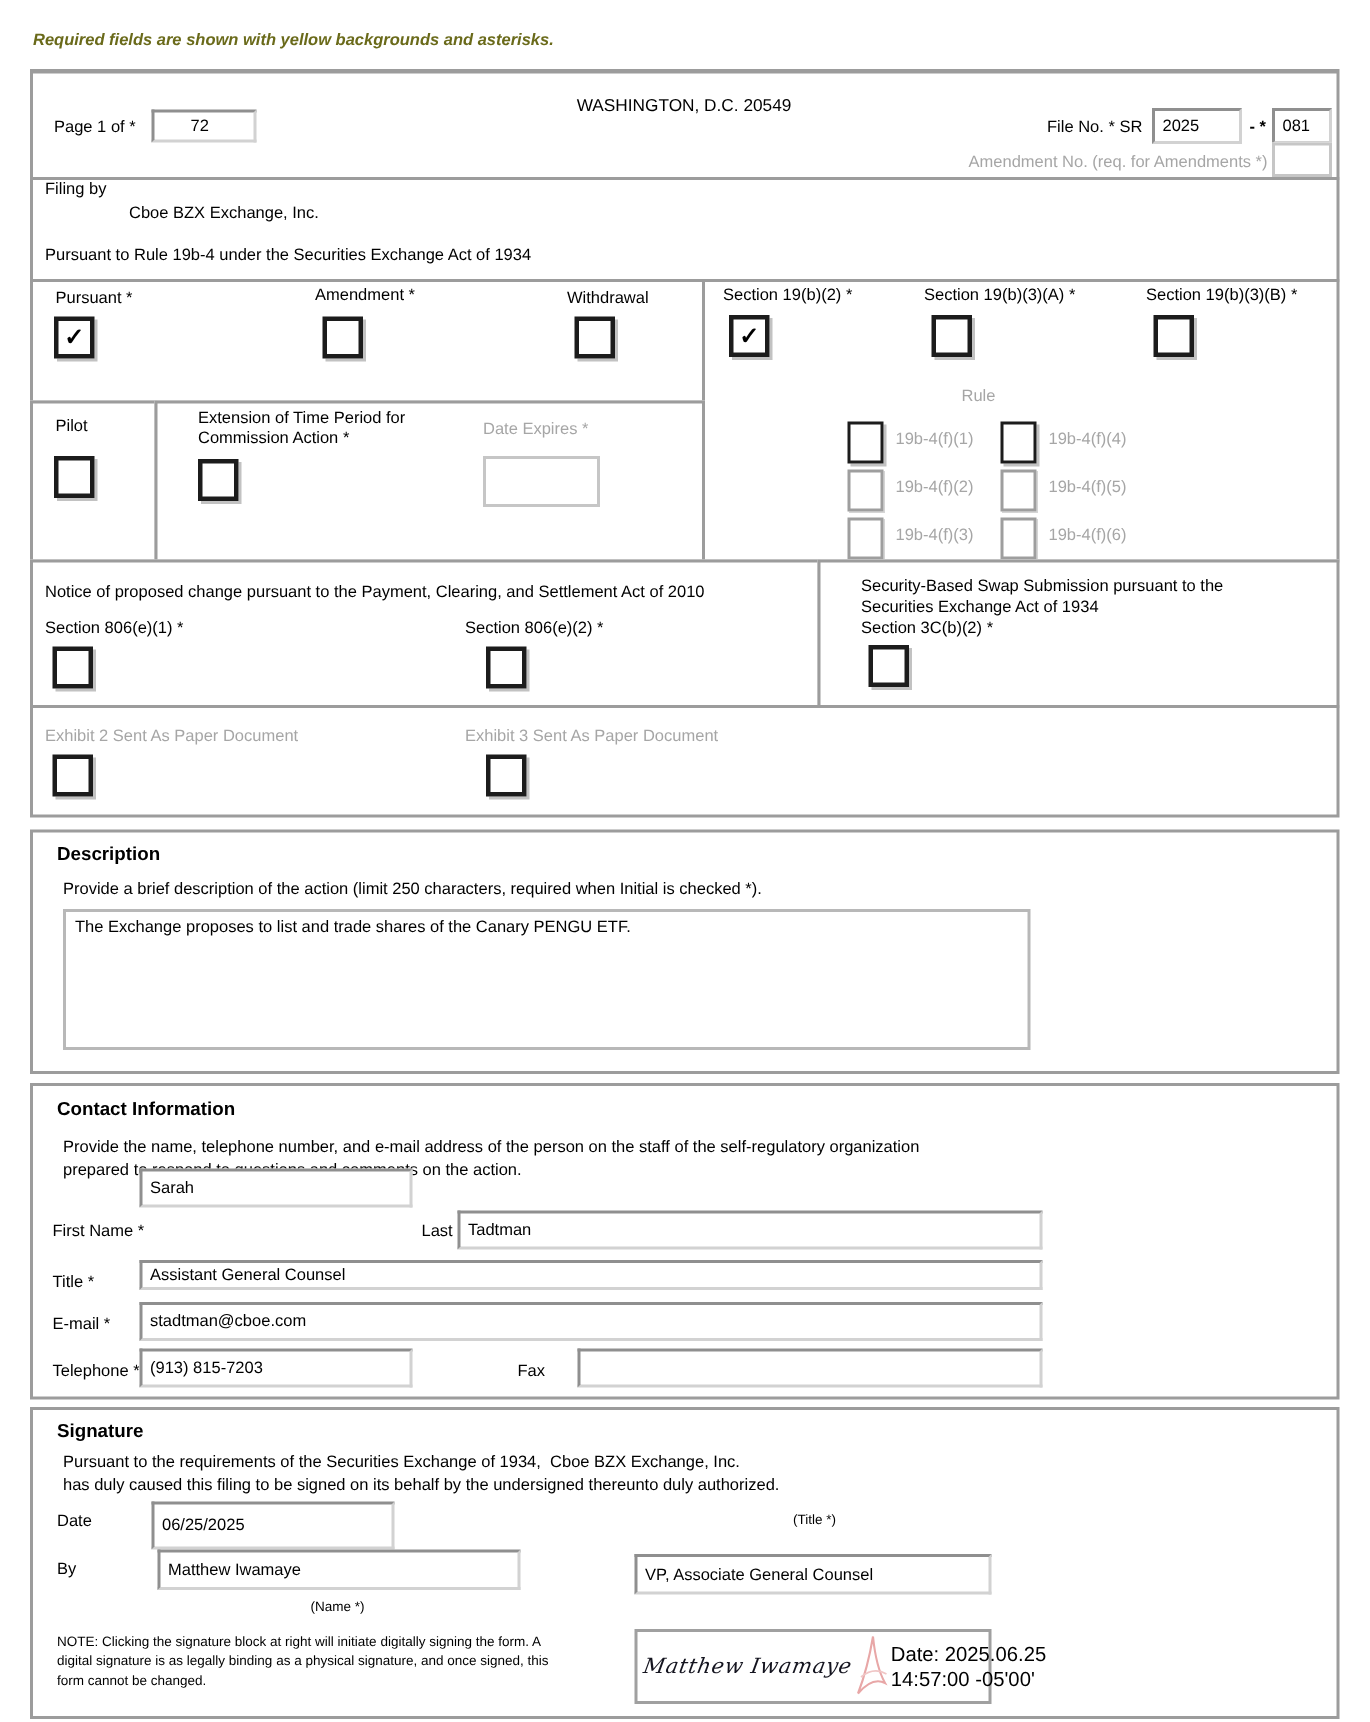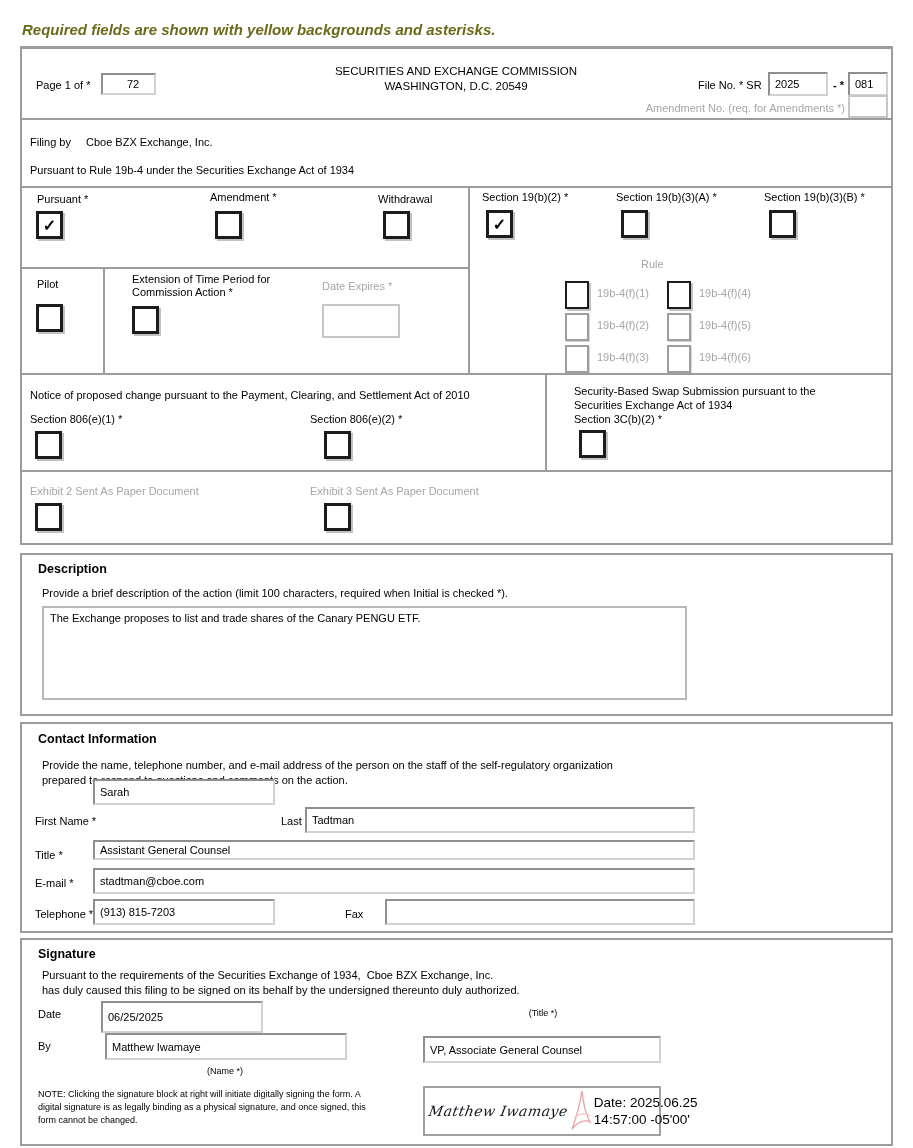--- a/index.html
+++ b/index.html
@@ -10,21 +10,21 @@
     font-size: 11px; color: #000;
     overflow: hidden;
   }
   .abs { position: absolute; }
   .box { position: absolute; border: 2px solid #9c9c9c; background: #fff; }
   .lbl { position: absolute; white-space: nowrap; }
   .gray { color: #a6a6a6; }
   .heading { font-weight: bold; font-size: 12.5px; }
   .note-top {
     position: absolute; font-weight: bold; font-style: italic;
-    font-size: 15px; color: #6a6a1a; white-space: nowrap;
+    font-size: 11px; color: #6a6a1a; white-space: nowrap;
   }
   .cb {
     position: absolute; width: 27px; height: 28px; background: #fff;
     border: 3px solid #1c1c1c; box-shadow: 2px 2px 0 #c2c2c2;
     display: flex; align-items: center; justify-content: center;
     font-size: 16px; font-weight: 600; cursor: pointer;
   }
   .cb.small { width: 24px; height: 28px; border-width: 2px; }
   .cb.ruled { border-color: #9e9e9e; box-shadow: 1px 1px 0 #d5d5d5; }
   .inp {
@@ -53,34 +53,33 @@
   .keep-space { white-space: pre; }
   .two-line { white-space: normal; line-height: 13px; }
 </style>
 </head>
 <body>
 
 <div class="note-top" style="left:22px;top:21px">Required fields are shown with yellow backgrounds and asterisks.</div>
 
 <div class="box" style="left:20px;top:46px;width:873px;height:74px;border-top-width:3px"></div>
 <div class="lbl" style="left:36px;top:79px">Page 1 of *</div>
-<input class="inp" style="left: 101px; top: 73px; width: 55px; height: 22px; padding-left: 24px;" value="72">
+<input class="inp" style="left: 101px; top: 73px; width: 70px; height: 22px; padding-left: 24px;" value="72">
 <div class="abs hdr-title" style="left:256px;top:64px;width:400px">
-  <div>SECURITIES AND EXCHANGE COMMISSION</div>
   <div>WASHINGTON, D.C. 20549</div>
 </div>
 <div class="lbl" style="left:698px;top:79px">File No. * SR</div>
 <input class="inp" style="left: 768px; top: 72px; width: 60px; height: 24px;" value="2025">
 <div class="lbl" style="left:833px;top:79px;font-weight:bold">- *</div>
 <input class="inp" style="left: 848px; top: 72px; width: 40px; height: 24px;" value="081">
 <div class="lbl gray" style="left:640px;top:102px;width:205px;text-align:right">Amendment No. (req. for Amendments *)</div>
 <input class="inp light" style="left: 848px; top: 95px; width: 40px; height: 23px;" value="">
 
 <div class="box" style="left:20px;top:118px;width:873px;height:70px"></div>
-<div class="lbl" style="left:30px;top:136px">Filing by</div>
+<div class="lbl" style="left:30px;top:120px">Filing by</div>
 <div class="lbl" style="left:86px;top:136px">Cboe BZX Exchange, Inc.</div>
 <div class="lbl" style="left:30px;top:164px">Pursuant to Rule 19b-4 under the Securities Exchange Act of 1934</div>
 
 <div class="box" style="left:20px;top:186px;width:450px;height:83px"></div>
 <div class="box" style="left:468px;top:186px;width:425px;height:189px"></div>
 <div class="box" style="left:20px;top:267px;width:85px;height:108px"></div>
 <div class="box" style="left:103px;top:267px;width:367px;height:108px"></div>
 
 <div class="lbl" style="left:37px;top:193px">Pursuant *</div>
 <div class="cb" style="left:36px;top:211px">
@@ -142,21 +141,21 @@
 <div class="cb" style="left:579px;top:430px"></div>
 
 <div class="box" style="left:20px;top:470px;width:873px;height:75px"></div>
 <div class="lbl gray" style="left:30px;top:485px">Exhibit 2 Sent As Paper Document</div>
 <div class="cb" style="left:35px;top:503px"></div>
 <div class="lbl gray" style="left:310px;top:485px">Exhibit 3 Sent As Paper Document</div>
 <div class="cb" style="left:324px;top:503px"></div>
 
 <div class="box" style="left:20px;top:553px;width:873px;height:163px"></div>
 <div class="lbl heading" style="left:38px;top:562px">Description</div>
-<div class="lbl" style="left:42px;top:587px">Provide a brief description of the action (limit 100 characters, required when Initial is checked *).</div>
+<div class="lbl" style="left:42px;top:587px">Provide a brief description of the action (limit 250 characters, required when Initial is checked *).</div>
 <div class="textarea" style="left:42px;top:606px;width:645px;height:94px">
   <span>The Exchange proposes to list and trade shares of the Canary PENGU ETF.</span>
 </div>
 
 <div class="box" style="left:20px;top:722px;width:873px;height:211px"></div>
 <div class="lbl heading" style="left:38px;top:732px">Contact Information</div>
 <div class="abs two-line" style="left:42px;top:758px;width:605px;line-height:15px">Provide the name, telephone number, and e-mail address of the person on the staff of the self-regulatory organization prepared to respond to questions and comments on the action.</div>
 
 <div class="lbl" style="left:35px;top:815px">First Name *</div>
 <input class="inp" style="left: 93px; top: 779px; width: 182px; height: 26px;" value="Sarah">

